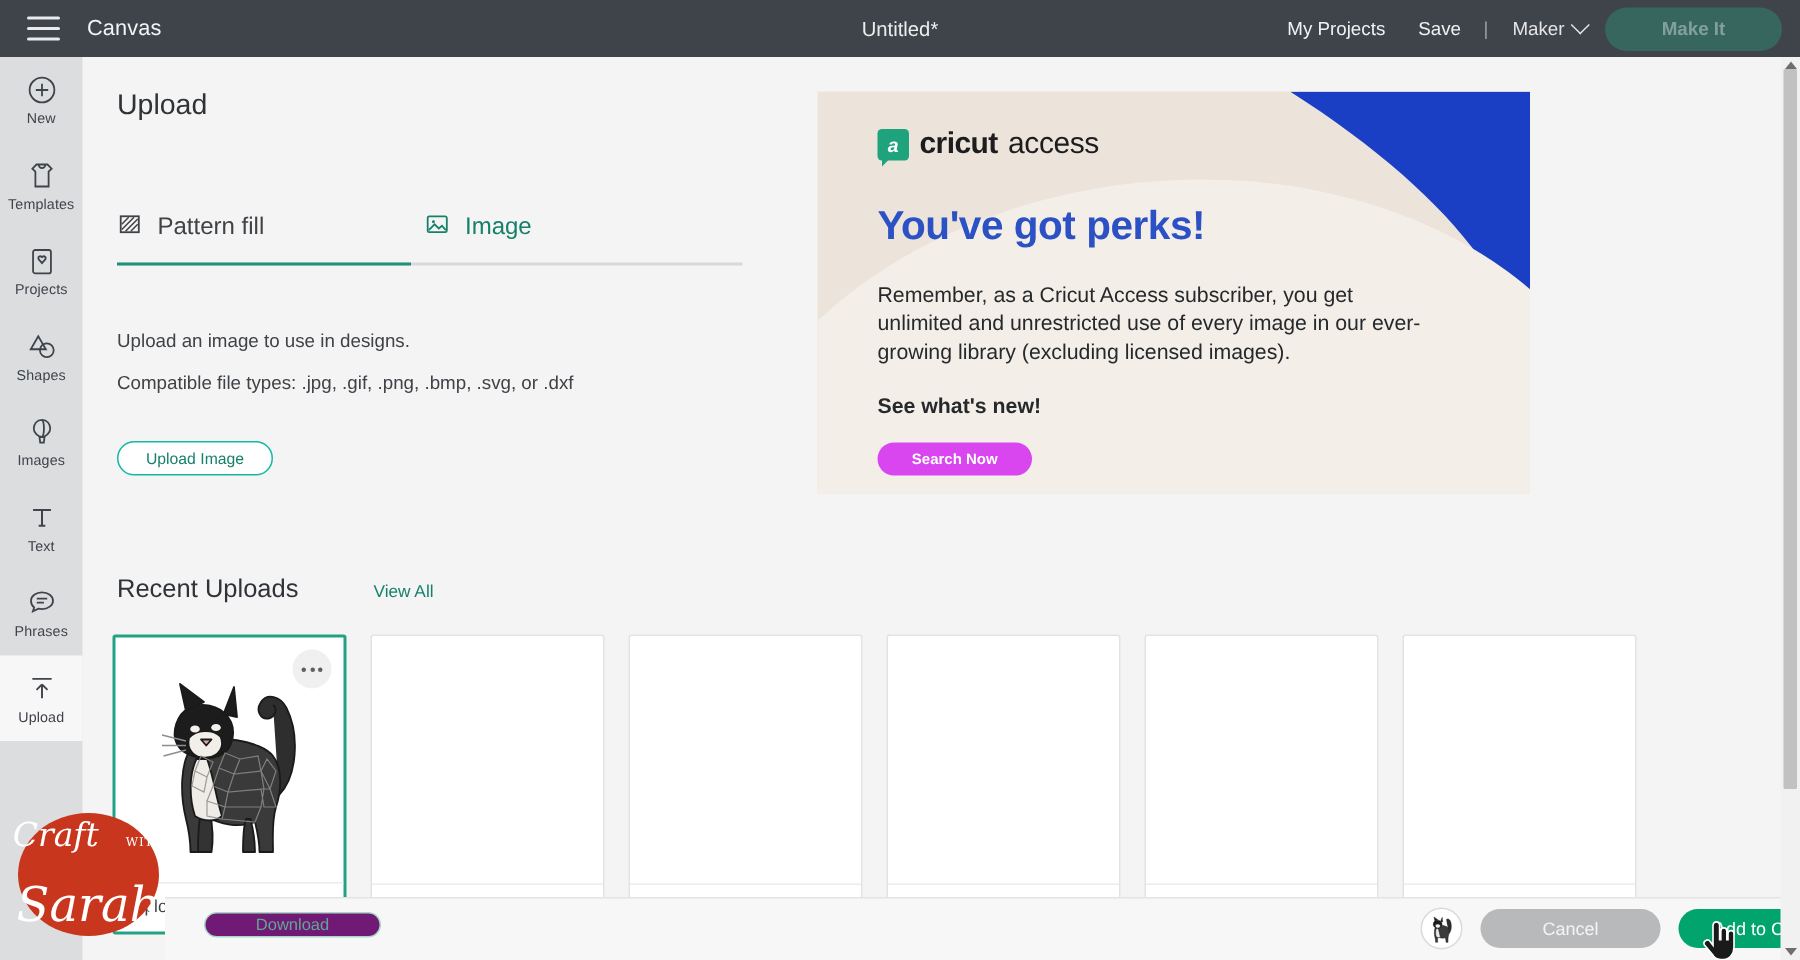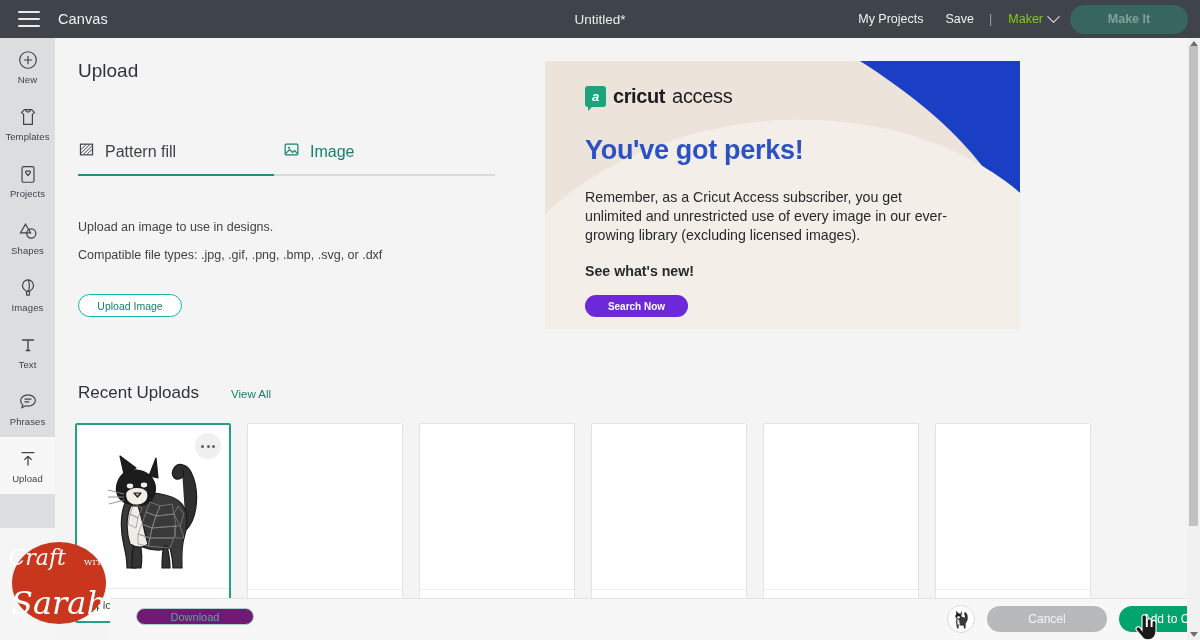--- a/index.html
+++ b/index.html
@@ -30,38 +30,38 @@
   .doc-title {
     position: absolute; left: 0; right: 0; text-align: center;
     font-size: 13.5px; color: #eceded; pointer-events: none;
   }
   .topbar-right {
     margin-left: auto; display: flex; align-items: center; gap: 0;
     padding-right: 8px; position: relative; z-index: 2;
   }
   .tb-link { font-size: 12.5px; color: #f0f1f2; padding: 0 11px; cursor: pointer; white-space: nowrap; }
   .tb-sep { color: #9aa0a6; font-size: 12.5px; padding: 0 4px; }
-  .tb-machine { font-size: 12.5px; color: #84cc16; padding: 0 6px 0 12px; cursor: pointer; }
+  .tb-machine { font-size: 12.5px; color: #e5e5e5; padding: 0 6px 0 12px; cursor: pointer; }
   .chev {
     width: 9px; height: 9px; border-right: 1.6px solid #e3e5e7; border-bottom: 1.6px solid #e3e5e7;
     transform: rotate(45deg) translate(-2px,-2px); margin-right: 12px; cursor: pointer;
   }
   .make-it {
     width: 118px; height: 29px; border-radius: 15px;
     background: #36665e;
     color: rgba(255,255,255,.38);
     font-size: 12.5px; font-weight: bold;
     display: flex; align-items: center; justify-content: center;
     cursor: default; margin-right: 4px;
   }
 
   
   .rail {
     position: absolute; top: 38px; left: 0;
-    width: 55px; height: 490px;
+    width: 55px; height: 602px;
     background: #dcdddf;
     z-index: 30;
   }
   .rail-item {
     width: 55px; height: 57px;
     display: flex; flex-direction: column; align-items: center; justify-content: center;
     cursor: pointer; color: #3f434a;
   }
   .rail-item.active { background: #f7f7f7; }
   .rail-label { font-size: 9.5px; margin-top: 3px; color: #3f434a; letter-spacing: .1px; }
@@ -137,26 +137,26 @@
     margin-top: 27px; font-size: 27px; font-weight: bold;
     color: #2b51c4; letter-spacing: -.3px;
   }
   .banner-p {
     margin-top: 22px; font-size: 14.2px; color: #26292c; line-height: 19px;
     max-width: 372px;
   }
   .banner-p2 { margin-top: 18px; font-size: 14.2px; font-weight: bold; color: #26292c; }
   .search-now {
     margin-top: 16px; width: 103px; height: 22px; border-radius: 11px;
-    background: #6d28d9; color: #fff; font-size: 10px; font-weight: bold;
+    background: #d946ef; color: #fff; font-size: 10px; font-weight: bold;
     display: flex; align-items: center; justify-content: center; cursor: pointer;
   }
 
   
-  .ru-head { position: absolute; left: 23px; top: 345px; display: flex; align-items: baseline; }
+  .ru-head { position: absolute; left: 23px; top: 345px; display: flex; align-items: baseline; gap: 18px; }
   .ru-title { font-size: 17px; color: #2f3337; }
   .ru-viewall { font-size: 11.5px; color: #17806b; cursor: pointer; margin-left: 32px; }
 
   .cards { position: absolute; left: 20px; top: 385px; display: flex; gap: 16px; }
   .card {
     width: 156px; height: 200px; background: #fff;
     border: 1px solid #e2e3e4; border-radius: 2px;
     position: relative; cursor: pointer;
     display: flex; flex-direction: column;
   }

